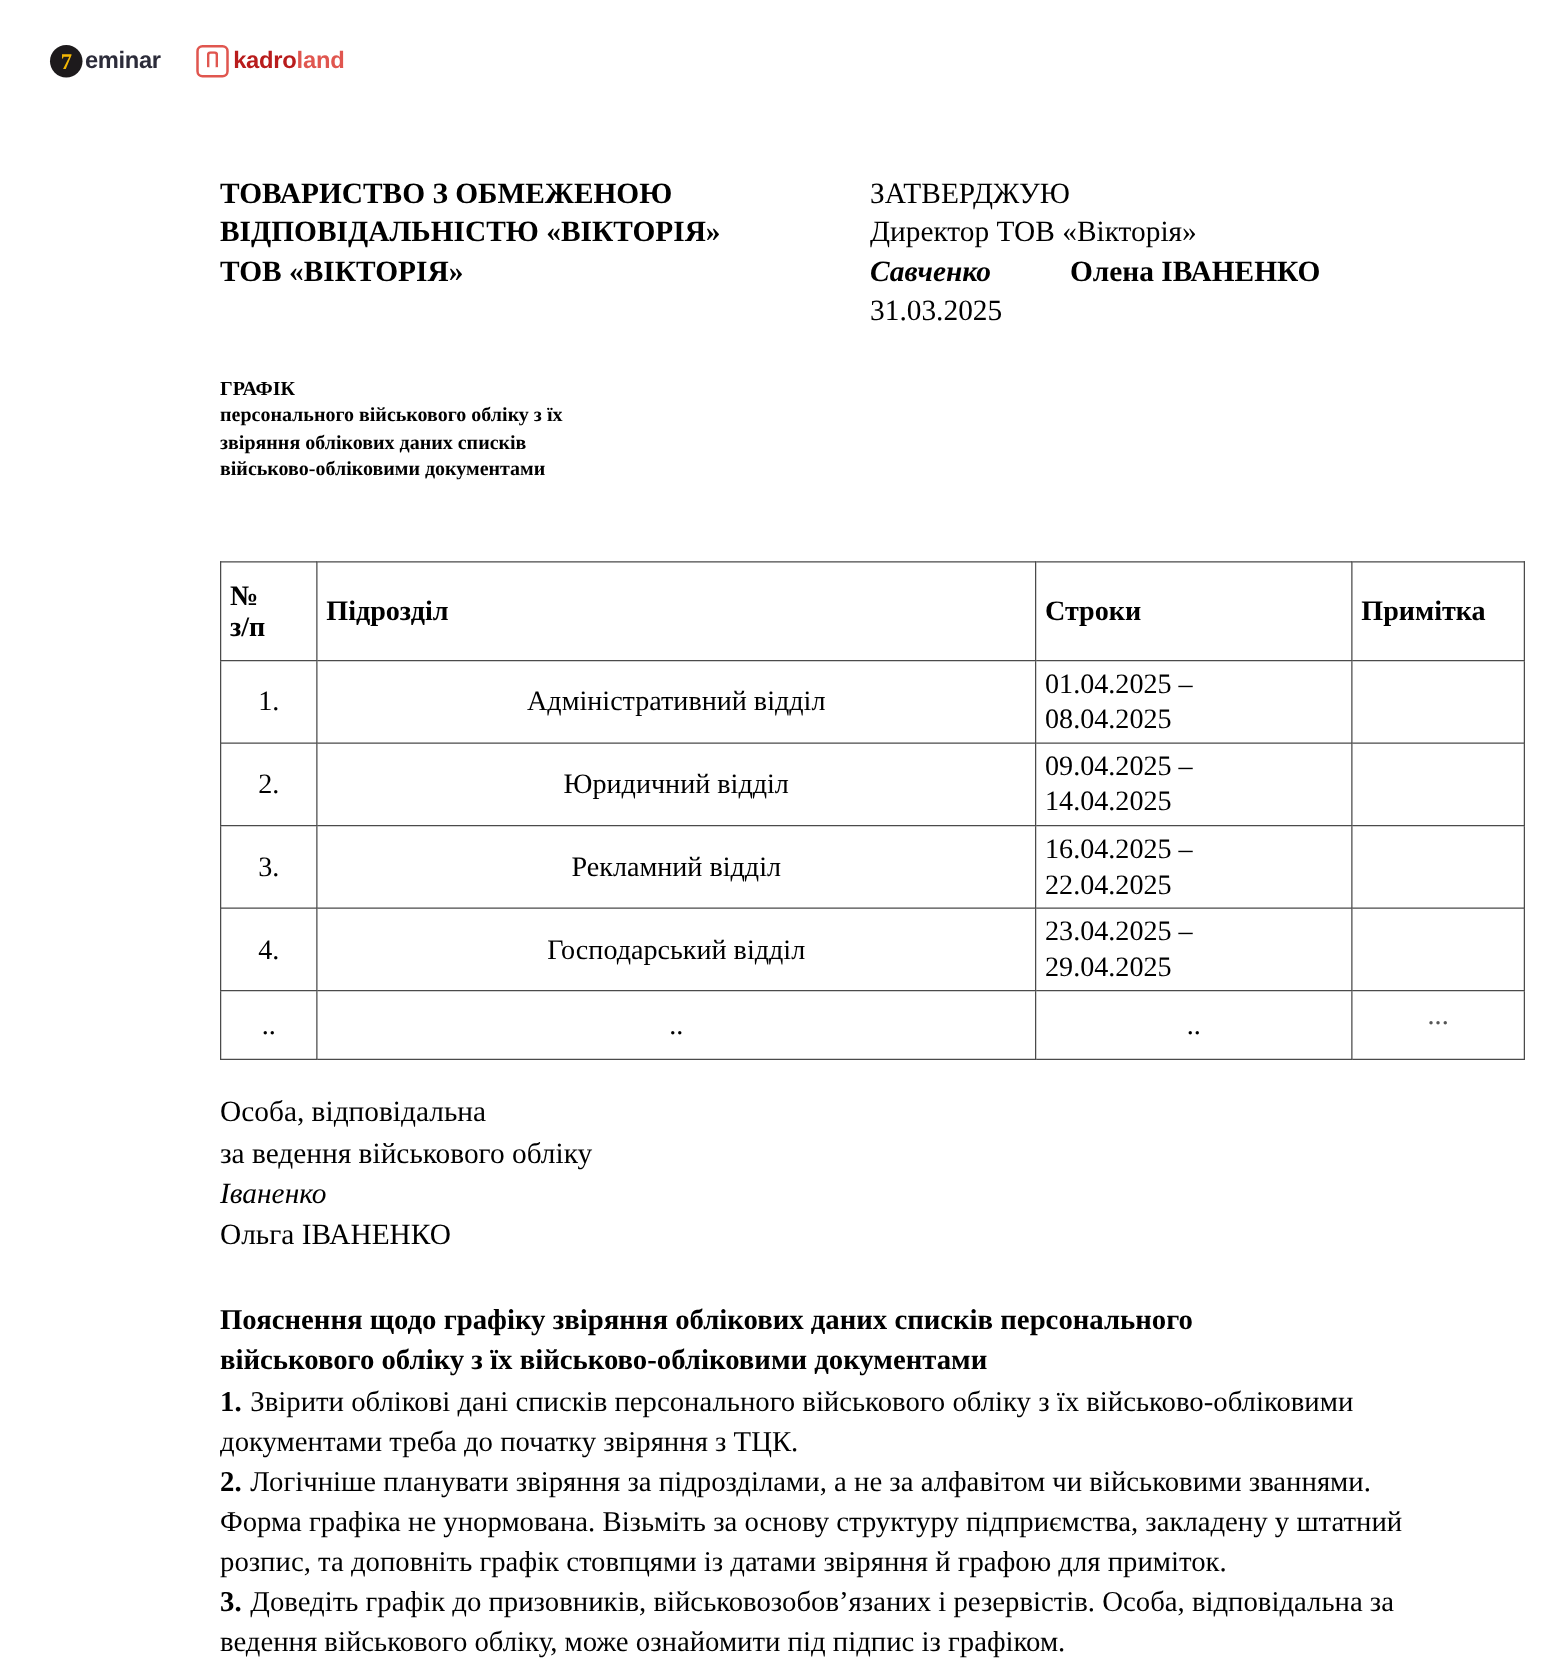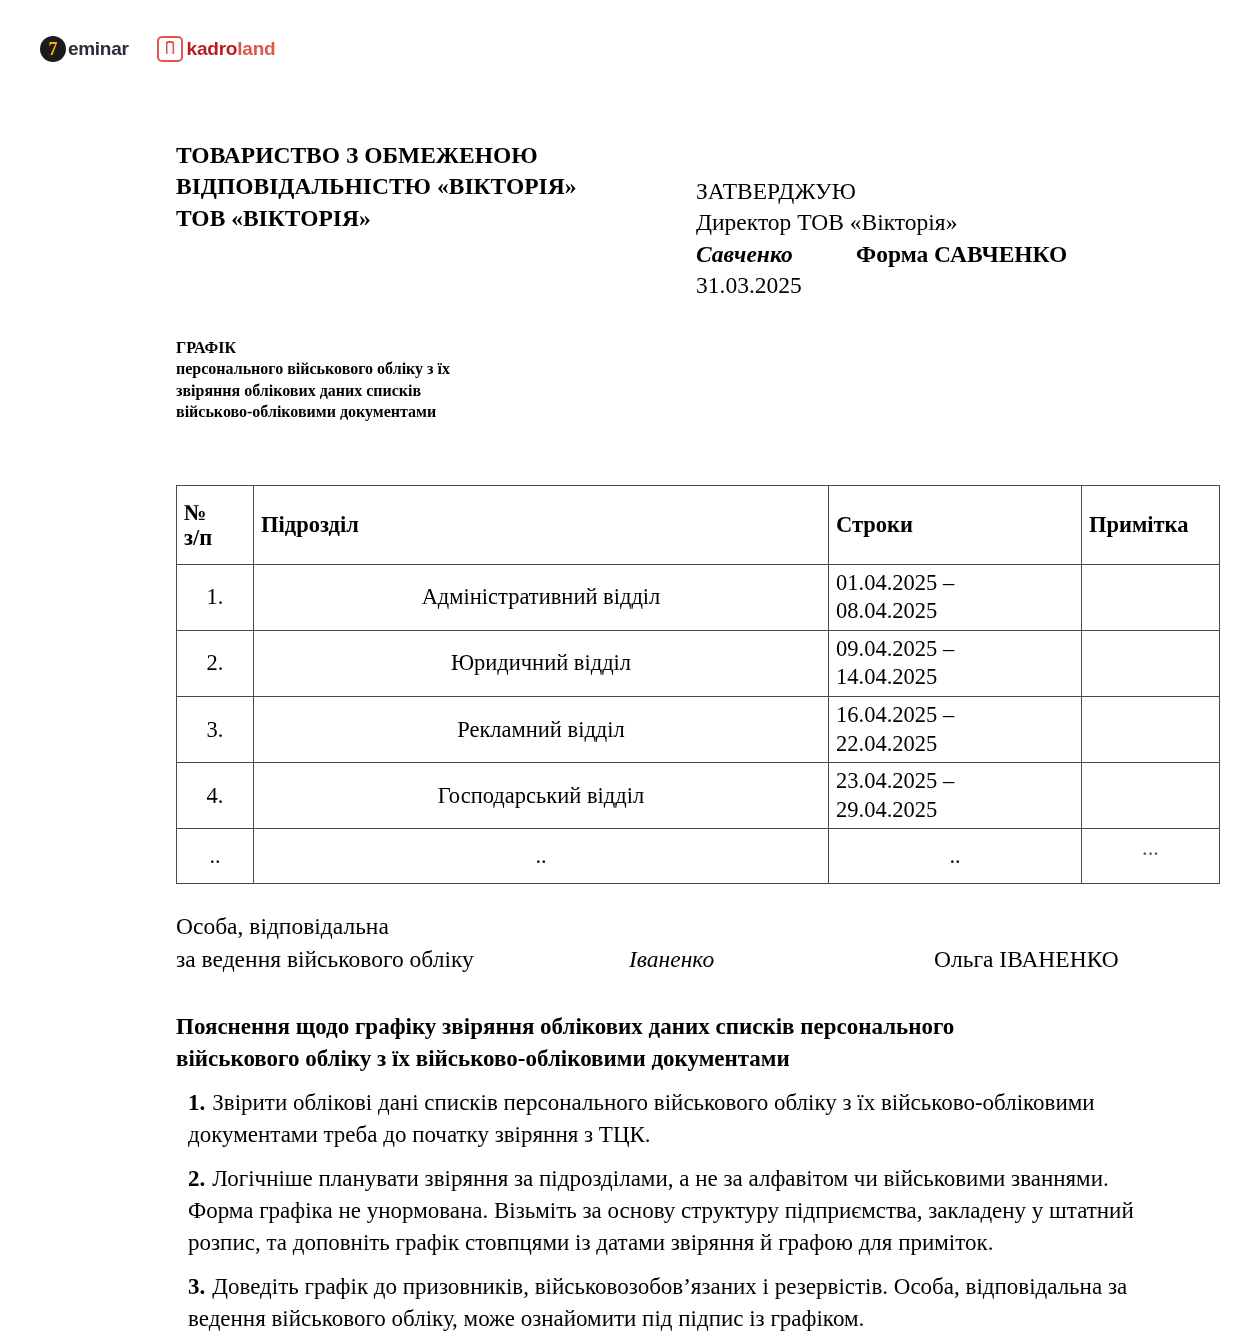--- a/index.html
+++ b/index.html
@@ -101,21 +101,20 @@
   .head-left {
     width: 520px;
     font-weight: bold;
     font-size: 23.5px;
     line-height: 1.33;
   }
   .head-right {
     width: 460px;
     font-size: 23.5px;
     line-height: 1.33;
-    margin-top: 36px;
   }
   .sig-row {
     display: flex;
     align-items: baseline;
     font-weight: bold;
   }
   .sig-italic {
     font-style: italic;
     width: 160px;
     display: inline-block;
@@ -184,20 +183,21 @@
 
   
   .responsible {
     margin-top: 26px;
     font-size: 23.5px;
     line-height: 1.38;
   }
   .resp-line2 {
     display: flex;
     align-items: baseline;
+    flex-direction: column;
   }
   .resp-label { width: 453px; }
   .resp-sign {
     font-style: italic;
     width: 305px;
   }
   .resp-name { }
 
   
   .explain {
@@ -205,21 +205,21 @@
     font-size: 23px;
     line-height: 1.39;
     width: 990px;
   }
   .explain-heading {
     font-weight: bold;
     margin-bottom: 2px;
   }
   .explain-item {
     text-indent: 0;
-    margin: 12px;
+    margin: 0;
   }
   .explain-item b {
     font-weight: bold;
     margin-right: 7px;
   }
 </style>
 </head>
 <body>
 
 <div class="page">
@@ -241,21 +241,21 @@
       <div class="head-left">
         <div>ТОВАРИСТВО З ОБМЕЖЕНОЮ</div>
         <div>ВІДПОВІДАЛЬНІСТЮ «ВІКТОРІЯ»</div>
         <div>ТОВ «ВІКТОРІЯ»</div>
       </div>
       <div class="head-right">
         <div>ЗАТВЕРДЖУЮ</div>
         <div>Директор ТОВ «Вікторія»</div>
         <div class="sig-row">
           <span class="sig-italic">Савченко</span>
-          <span>Форма САВЧЕНКО</span>
+          <span>Олена ІВАНЕНКО</span>
         </div>
         <div>31.03.2025</div>
       </div>
     </div>
 
     <div class="title-block">
       <div>ГРАФІК</div>
       <div>персонального військового обліку з їх</div>
       <div>звіряння облікових даних списків</div>
       <div>військово-обліковими документами</div>

